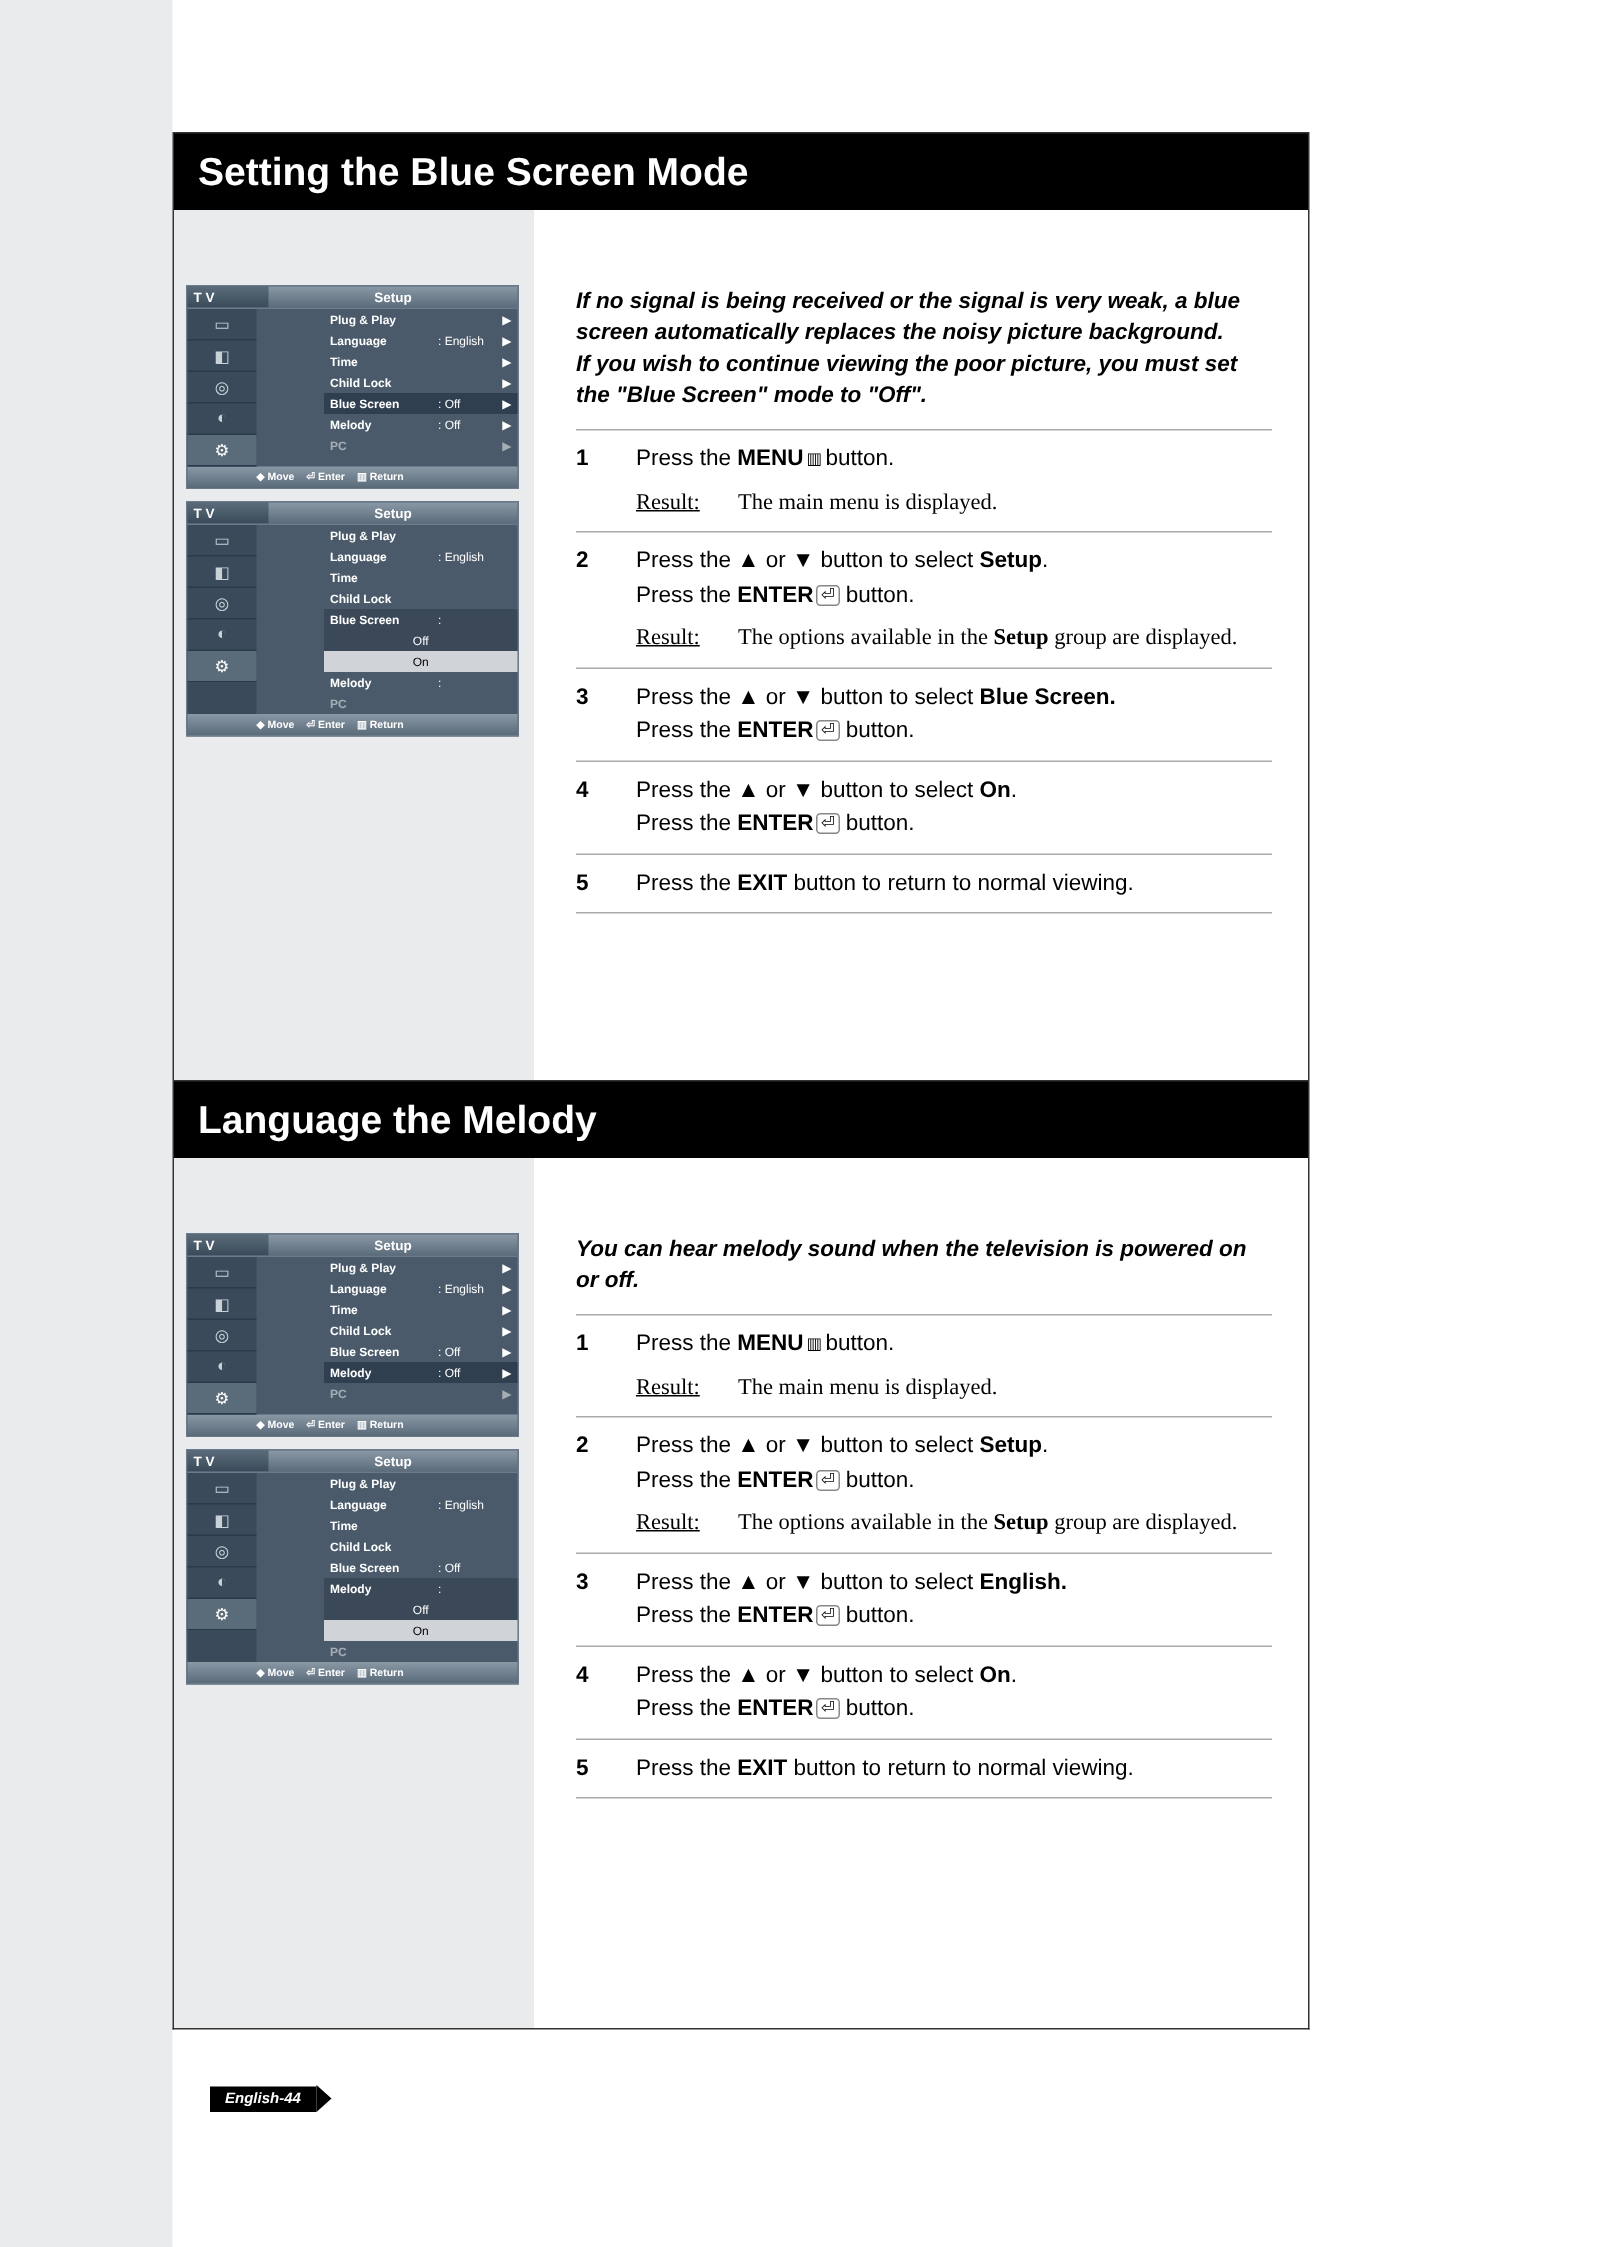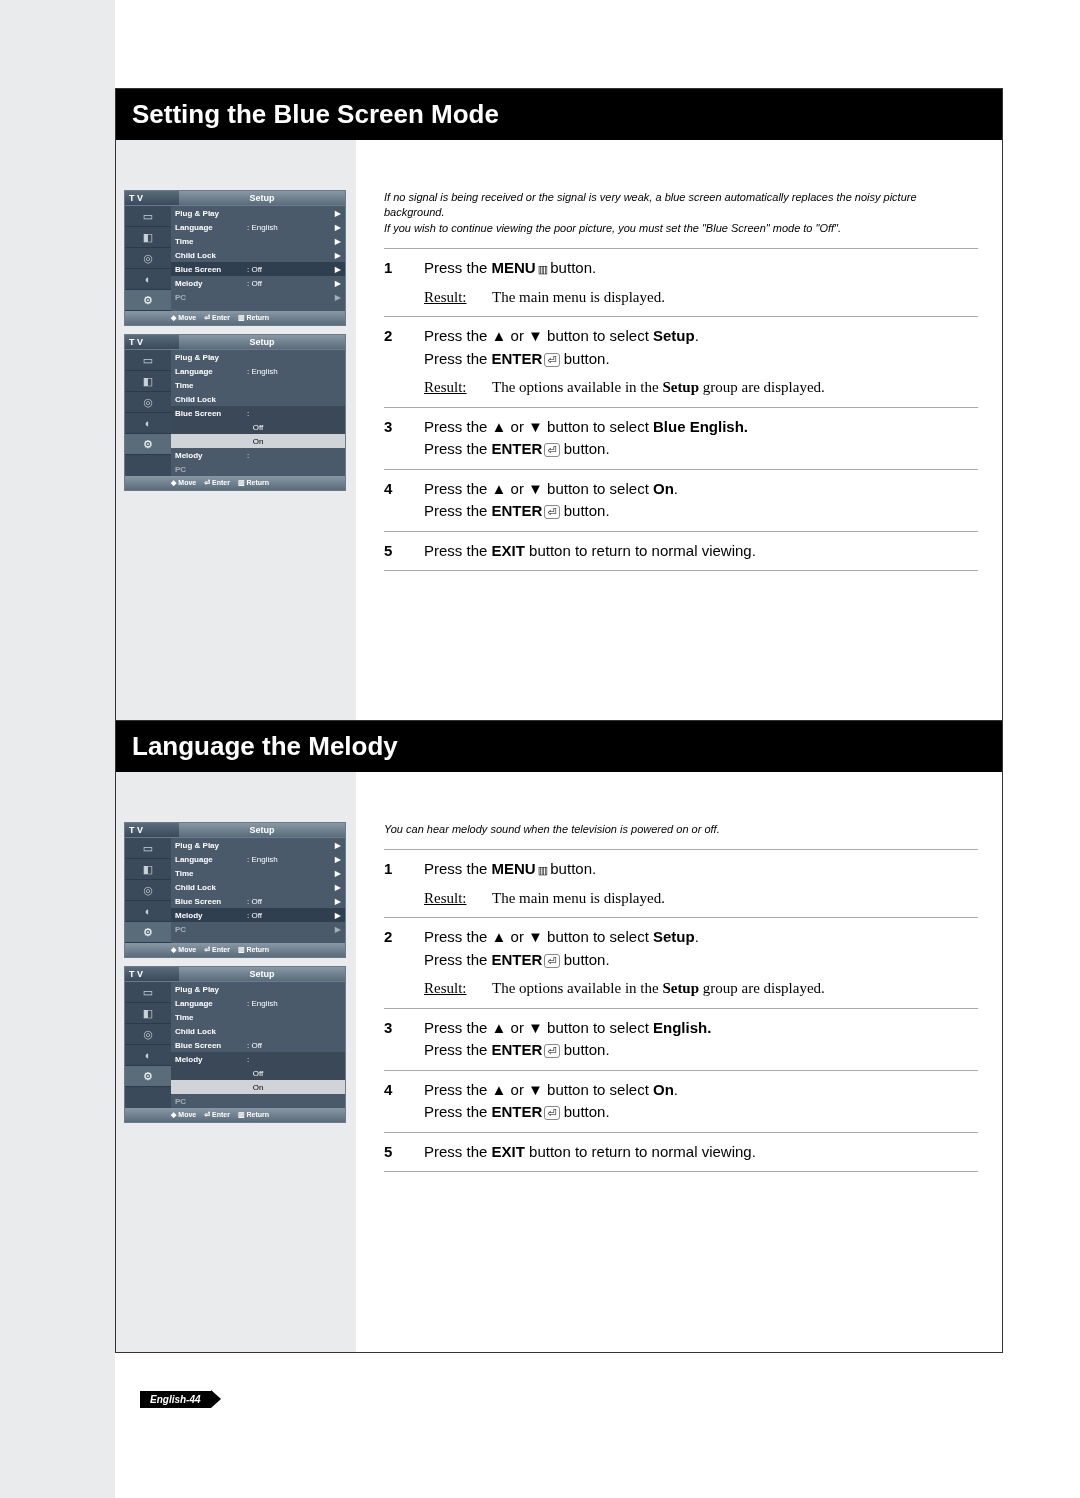--- a/index.html
+++ b/index.html
@@ -17,21 +17,21 @@
   .left-margin {
     position: absolute;
     left: 0; top: 0;
     width: 115px; height: 1498px;
     background: #eaebec;
   }
   .content-frame {
     position: absolute;
     left: 115px;
     top: 88px;
-    width: 888px;
+    width: 758px;
     border: 1px solid #333;
     border-top: none;
     box-sizing: border-box;
   }
 
   .section-title-bar {
     background: #000;
     color: #fff;
     font-weight: bold;
     font-size: 26px;
@@ -51,22 +51,22 @@
     box-sizing: border-box;
   }
   .main-col {
     flex: 1;
     padding: 50px 24px 10px 28px;
     box-sizing: border-box;
   }
 
   .intro {
     font-style: italic;
-    font-weight: normal;
-    font-size: 11px;
+    font-weight: bold;
+    font-size: 15px;
     line-height: 1.4;
     margin-bottom: 12px;
   }
   hr.sep {
     border: none;
     border-top: 1px solid #aaa;
     margin: 8px 0;
   }
 
   .step {
@@ -118,21 +118,21 @@
     background: #3a4a5a;
     display:flex; flex-direction:column;
   }
   .osd-icon {
     height: 20px;
     border-bottom:1px solid #2a3a4a;
     display:flex;align-items:center;justify-content:center;
     font-size:11px;color:#c8d0d8;
   }
   .osd-icon.sel { background:#5a6b7a; color:#fff; }
-  .osd-menu { flex:1; }
+  .osd-menu { flex:1;margin-left:45px; }
   .osd-row {
     display:flex;
     height: 14px;
     align-items:center;
     padding: 0 4px;
   }
   .osd-row.hl { background:#2f3f50; color:#fff; }
   .osd-row .lab { width: 72px; font-weight:bold; }
   .osd-row .mid { flex:1; }
   .osd-row .arr { width: 10px; text-align:right; }
@@ -329,21 +329,21 @@
             <div class="step">
     <div class="step-num">2</div>
     <div class="step-text">Press the ▲ or ▼ button to select <span class="b">Setup</span>.<br>Press the <span class="b">ENTER</span><span class="enter-icon">⏎</span> button.<div class="result-line">
                   <span class="result-label">Result:</span>
                   <span class="result-val">The options available in the <span class="b">Setup</span> group are displayed.</span>
                 </div></div>
   </div>
             <hr class="sep">
             <div class="step">
     <div class="step-num">3</div>
-    <div class="step-text">Press the ▲ or ▼ button to select <span class="b">Blue English.</span><br>Press the <span class="b">ENTER</span><span class="enter-icon">⏎</span> button.</div>
+    <div class="step-text">Press the ▲ or ▼ button to select <span class="b">Blue Screen.</span><br>Press the <span class="b">ENTER</span><span class="enter-icon">⏎</span> button.</div>
   </div>
             <hr class="sep">
             <div class="step">
     <div class="step-num">4</div>
     <div class="step-text">Press the ▲ or ▼ button to select <span class="b">On</span>.<br>Press the <span class="b">ENTER</span><span class="enter-icon">⏎</span> button.</div>
   </div>
             <hr class="sep">
             <div class="step">
     <div class="step-num">5</div>
     <div class="step-text">Press the <span class="b">EXIT</span> button to return to normal viewing.</div>

